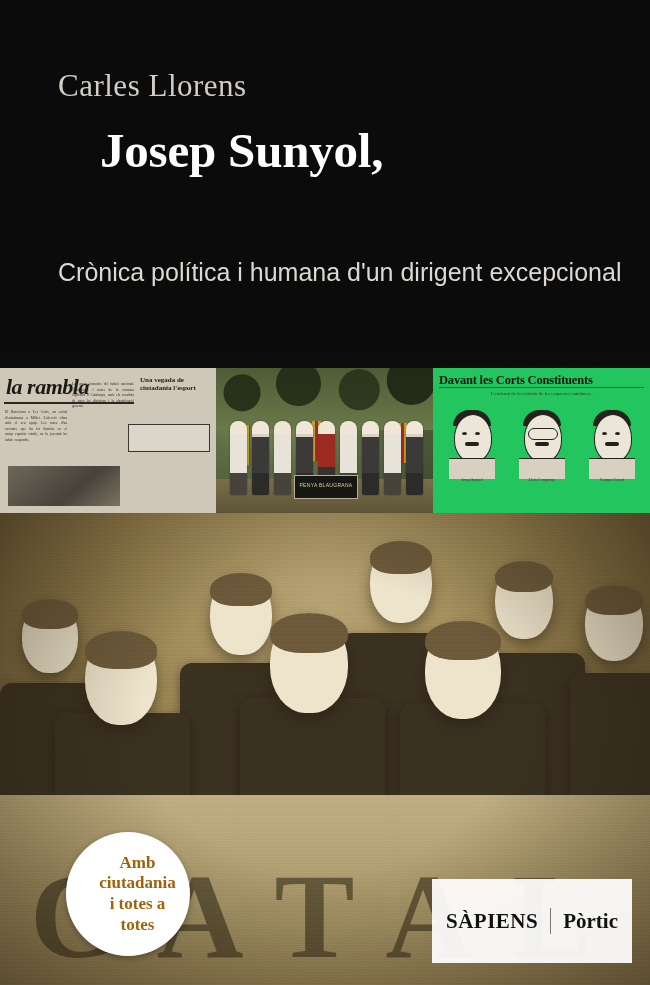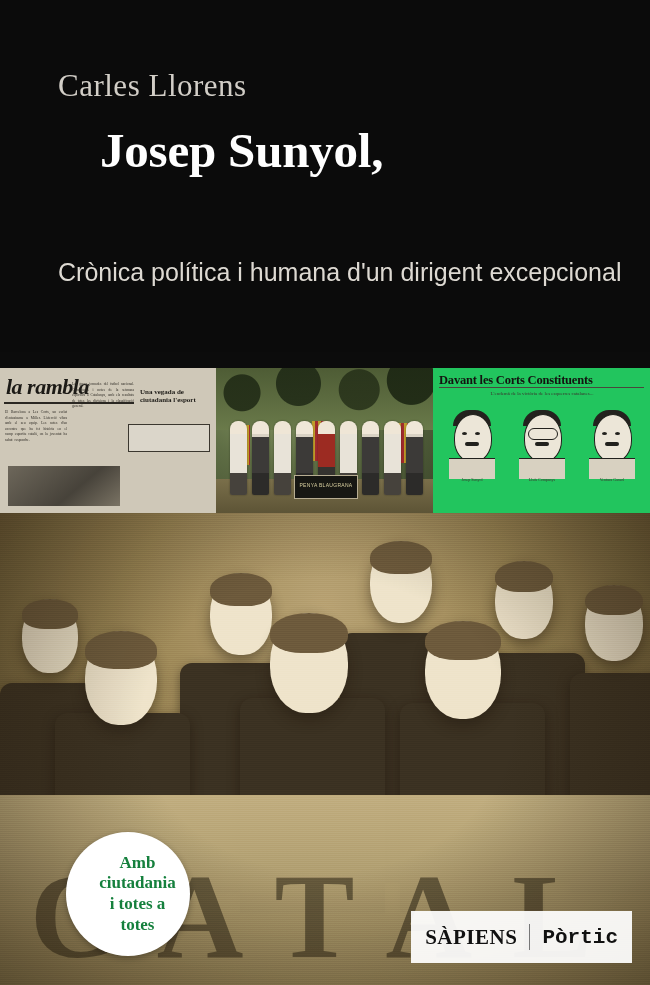--- a/index.html
+++ b/index.html
@@ -109,21 +109,21 @@
   .news-col.c1 { left: 5px; top: 42px; width: 62px; }
   .news-col.c2 { left: 72px; top: 14px; width: 62px; }
   .news-head {
     position: absolute;
     font-family: "Liberation Serif", serif;
     font-weight: 700;
     font-size: 7px;
     color: #1d1b17;
     line-height: 1.2;
   }
-  .news-head.h1 { left: 140px; top: 20px; width: 70px; }
+  .news-head.h1 { left: 140px; top: 8px; width: 70px; }
   .news-photo {
     position: absolute;
     left: 8px; top: 98px;
     width: 112px; height: 40px;
     background: linear-gradient(140deg, #5c564a, #2f2b24 60%, #6b6455);
     opacity: .85;
   }
   .news-box {
     position: absolute;
     left: 128px; top: 56px;
@@ -329,50 +329,50 @@
     align-items: center;
     justify-content: center;
     text-align: center;
     box-shadow: 0 2px 6px rgba(0,0,0,.3);
   }
   .sticker-text {
     font-family: "Liberation Serif", serif;
     font-weight: 700;
     font-size: 17px;
     line-height: 1.22;
-    color: #15803d;
+    color: #a16207;
     margin-left: 19px;
   }
 
   
   .logo {
     position: absolute;
     right: 18px;
     bottom: 22px;
     height: 40px;
     display: flex;
     align-items: center;
     background: rgba(255,255,255,0.93);
-    padding: 6px 14px;
+    padding: 22px 14px;
   }
   .logo-sapiens {
     font-family: "Liberation Serif", serif;
     font-weight: 700;
     font-size: 21px;
     letter-spacing: 0.5px;
     color: #111;
   }
   .logo-sep {
     width: 1px;
     height: 26px;
     background: #777;
     margin: 0 12px;
   }
   .logo-portic {
-    font-family: Liberation Mono, monospace;
+    font-family: Liberation Serif, serif;
     font-weight: 700;
     font-size: 21px;
     color: #111;
   }
 </style>
 </head>
 <body>
 
 <div class="cover">
 

